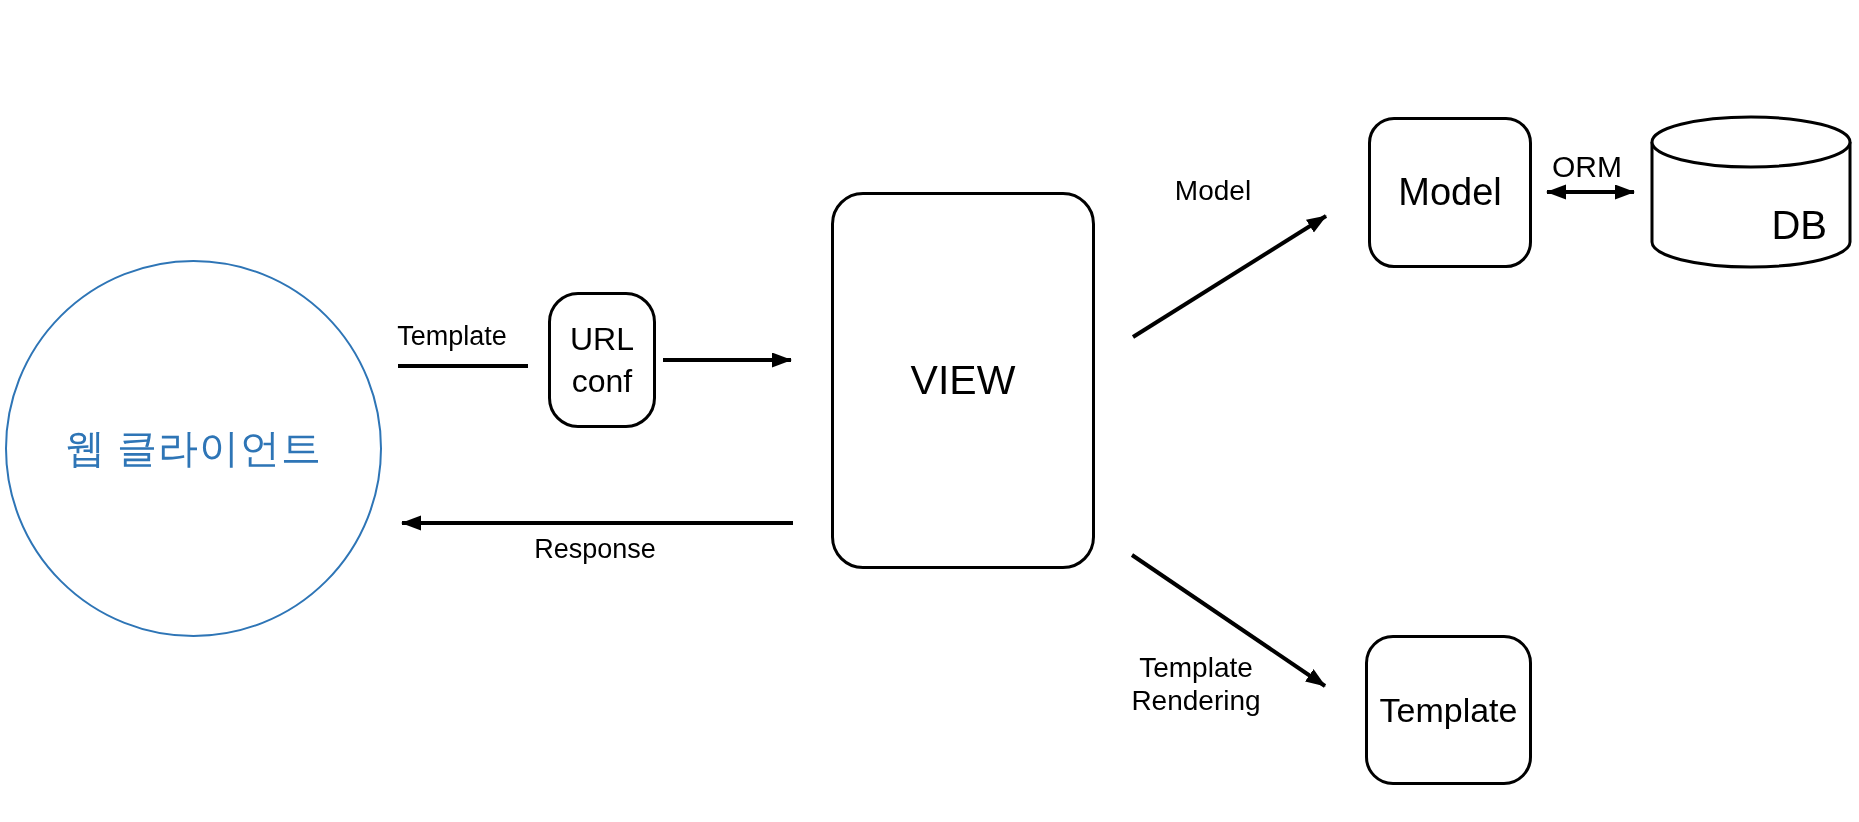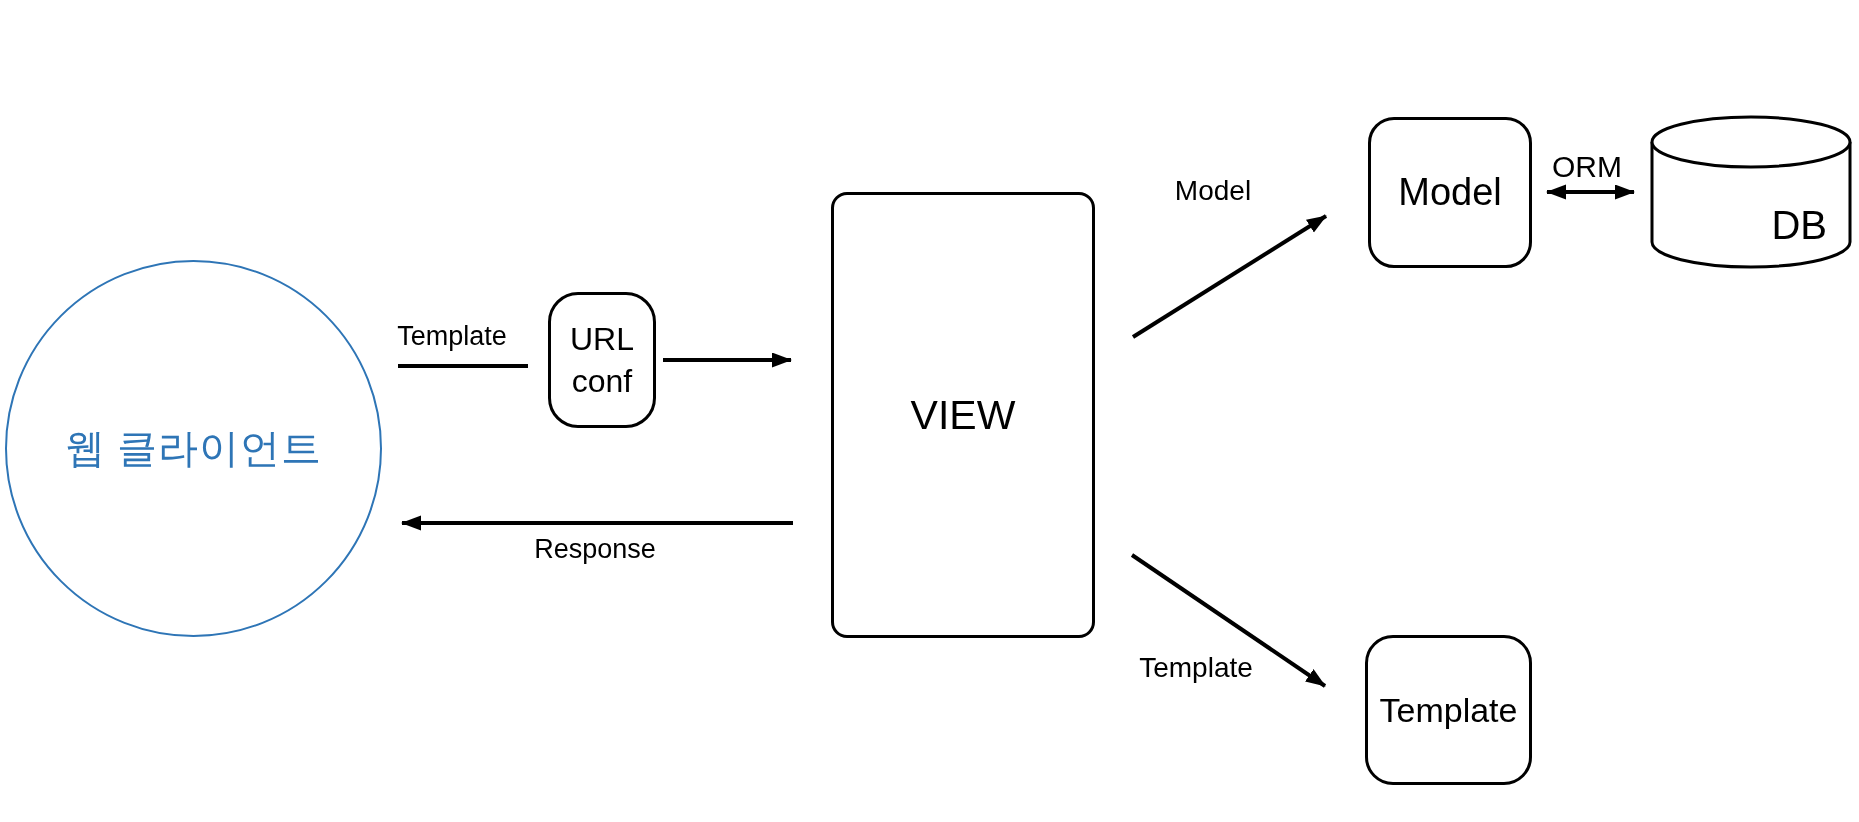--- a/index.html
+++ b/index.html
@@ -40,22 +40,22 @@
     font-size:40px;
     letter-spacing:1px;
     white-space:nowrap;
   }
   .urlconf-box{
     left:528px;top:292px;width:108px;height:136px;
     border-radius:30px;
     font-size:32px;line-height:1.32;margin-left:20px;
   }
   .view-box{
-    left:831px;top:192px;width:264px;height:446px;
-    border-radius:16px;
+    left:831px;top:192px;width:264px;height:377px;
+    border-radius:32px;
     font-size:41px;
   }
   .model-box{
     left:1368px;top:117px;width:164px;height:151px;
     border-radius:26px;
     font-size:38px;
   }
   .template-box{
     left:1365px;top:635px;width:167px;height:150px;
     border-radius:28px;
@@ -141,15 +141,16 @@
   <div class="edge-label response-label">Response</div>
 
   <div class="edge-label model-crud-label">
     <div>Model</div>
   </div>
 
   <div class="edge-label orm-label">ORM</div>
 
   <div class="edge-label template-rendering-label">
     <div>Template</div>
+    <div>Rendering</div>
   </div>
 
 </div>
 
 </body></html>

